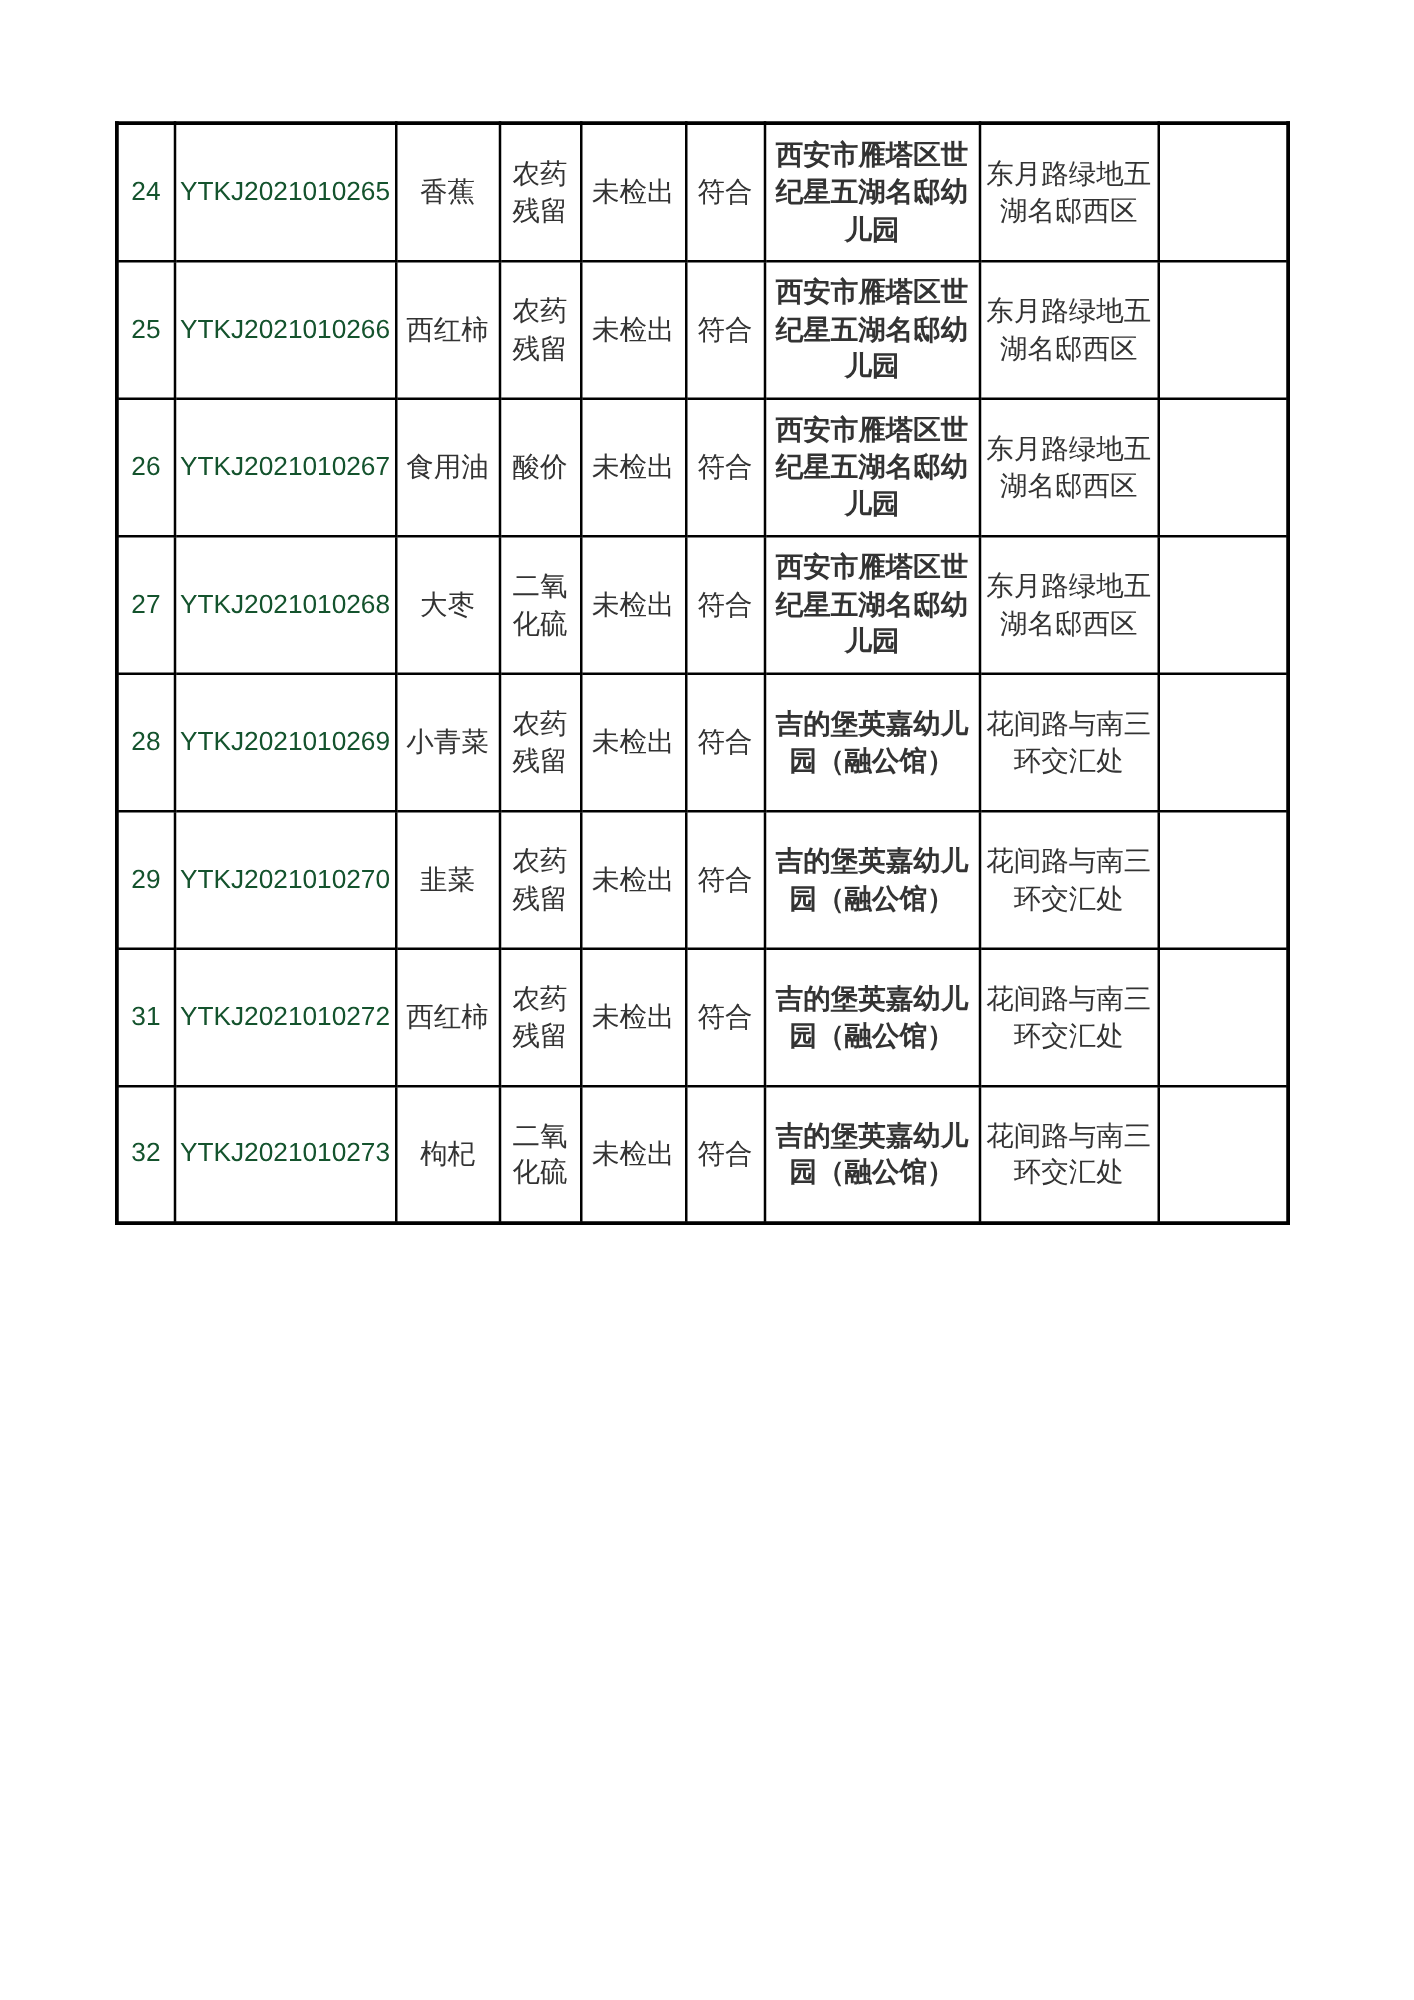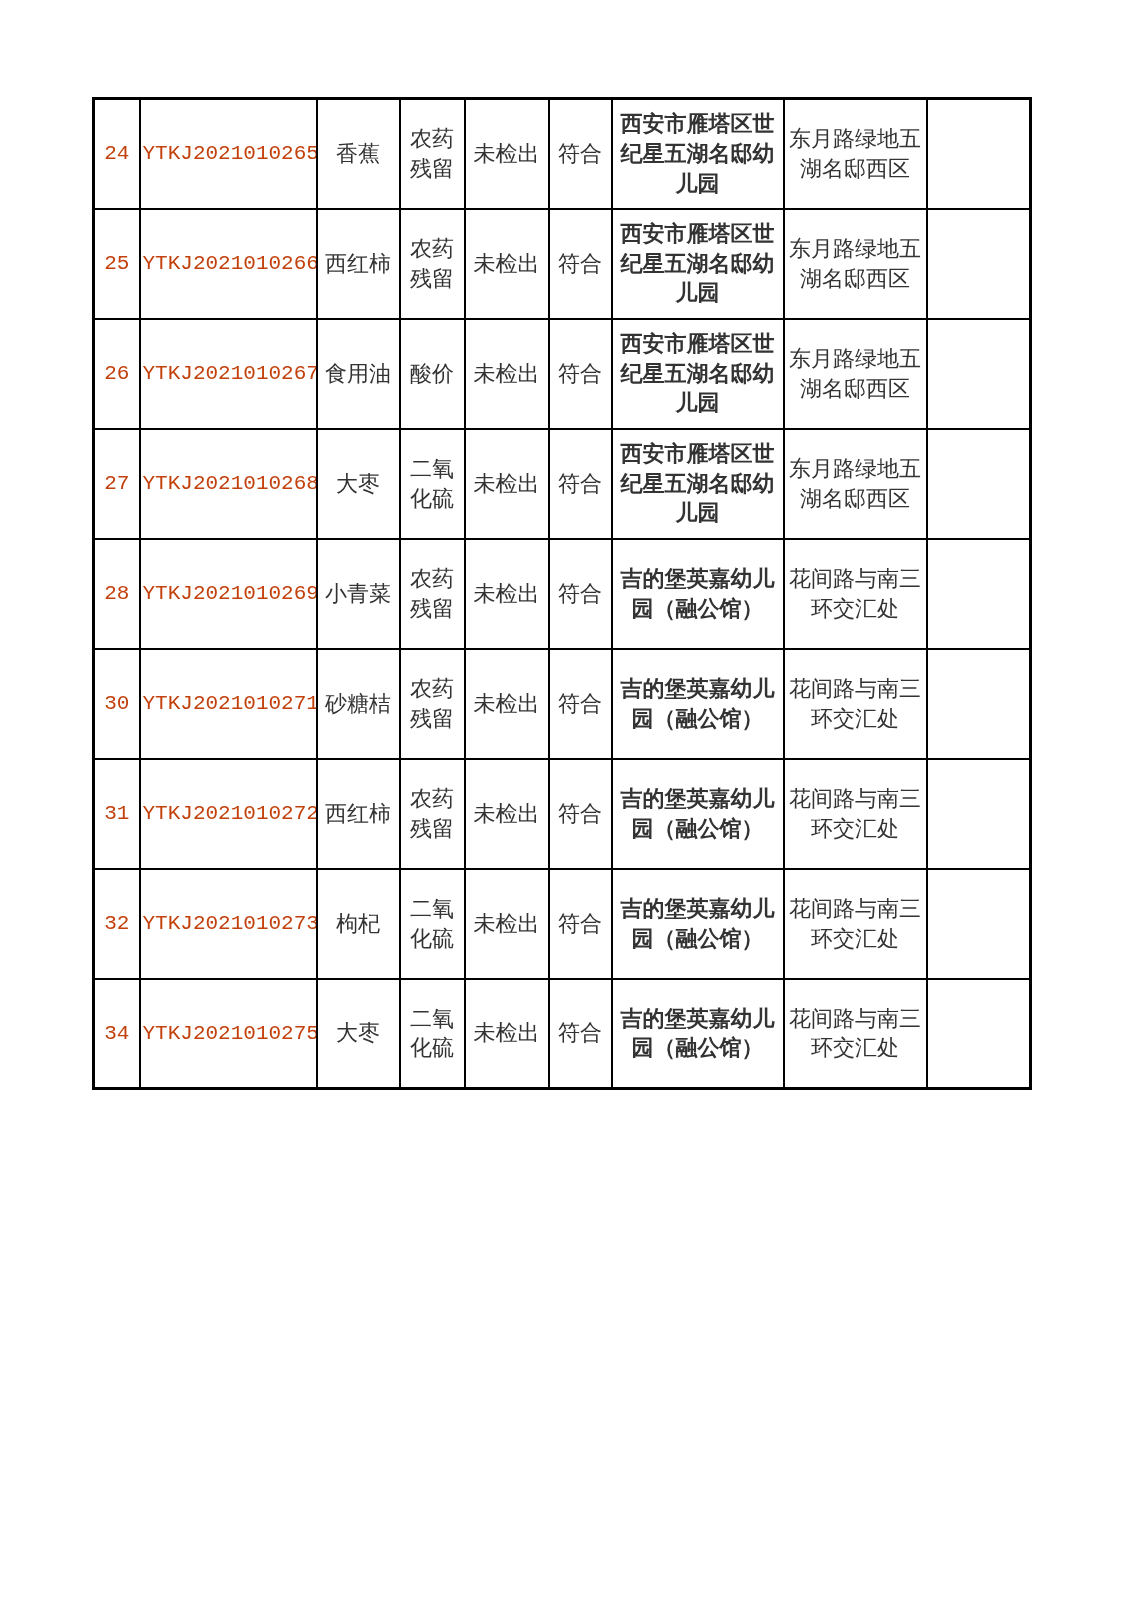--- a/index.html
+++ b/index.html
@@ -35,23 +35,23 @@
     overflow: hidden;
   }
   table.inspection tr {
     height: 110px;
   }
   td.col-unit {
     border-right-width: 3px;
     font-weight: bold;
   }
   .latin {
-    font-family: Liberation Mono, monospace;
+    font-family: Liberation Sans, sans-serif;
     font-size: 21px;
-    color: #c2410c;
+    color: #14532d;
   }
   .cn {
     font-family: "Liberation Serif", "DejaVu Serif", serif;
     font-size: 22px;
     color: #333333;
     line-height: 1.35;
     white-space: pre-line;
   }
 </style>
 </head>
@@ -138,23 +138,23 @@
 残留</td>
           <td class="cn">未检出</td>
           <td class="cn">符合</td>
           <td class="cn col-unit">吉的堡英嘉幼儿
 园（融公馆）</td>
           <td class="cn">花间路与南三
 环交汇处</td>
           <td class="cn"></td>
         </tr>
         <tr>
-          <td class="latin">30</td>
-          <td class="latin">YTKJ2021010271</td>
-          <td class="cn">砂糖桔</td>
+          <td class="latin">29</td>
+          <td class="latin">YTKJ2021010270</td>
+          <td class="cn">韭菜</td>
           <td class="cn">农药
 残留</td>
           <td class="cn">未检出</td>
           <td class="cn">符合</td>
           <td class="cn col-unit">吉的堡英嘉幼儿
 园（融公馆）</td>
           <td class="cn">花间路与南三
 环交汇处</td>
           <td class="cn"></td>
         </tr>
@@ -179,29 +179,15 @@
           <td class="cn">二氧
 化硫</td>
           <td class="cn">未检出</td>
           <td class="cn">符合</td>
           <td class="cn col-unit">吉的堡英嘉幼儿
 园（融公馆）</td>
           <td class="cn">花间路与南三
 环交汇处</td>
           <td class="cn"></td>
         </tr>
-        <tr>
-          <td class="latin">34</td>
-          <td class="latin">YTKJ2021010275</td>
-          <td class="cn">大枣</td>
-          <td class="cn">二氧
-化硫</td>
-          <td class="cn">未检出</td>
-          <td class="cn">符合</td>
-          <td class="cn col-unit">吉的堡英嘉幼儿
-园（融公馆）</td>
-          <td class="cn">花间路与南三
-环交汇处</td>
-          <td class="cn"></td>
-        </tr>
       </tbody>
   </table>
 </div>
 
 </body></html>

